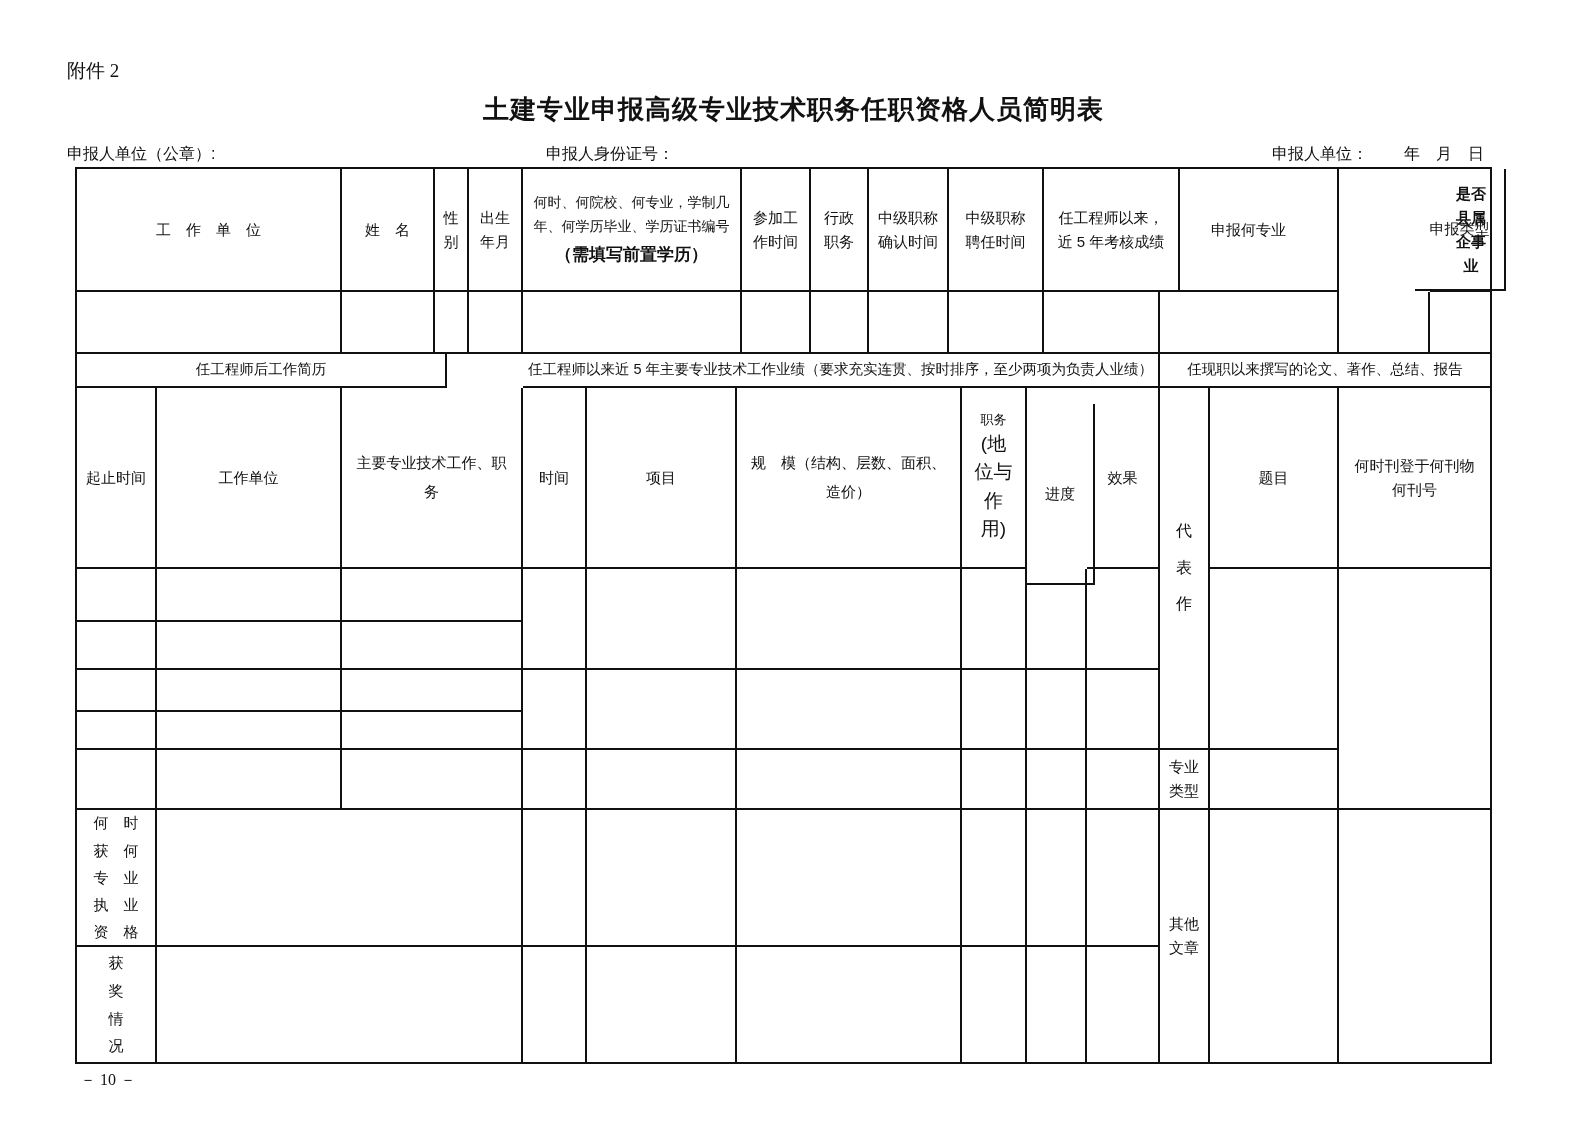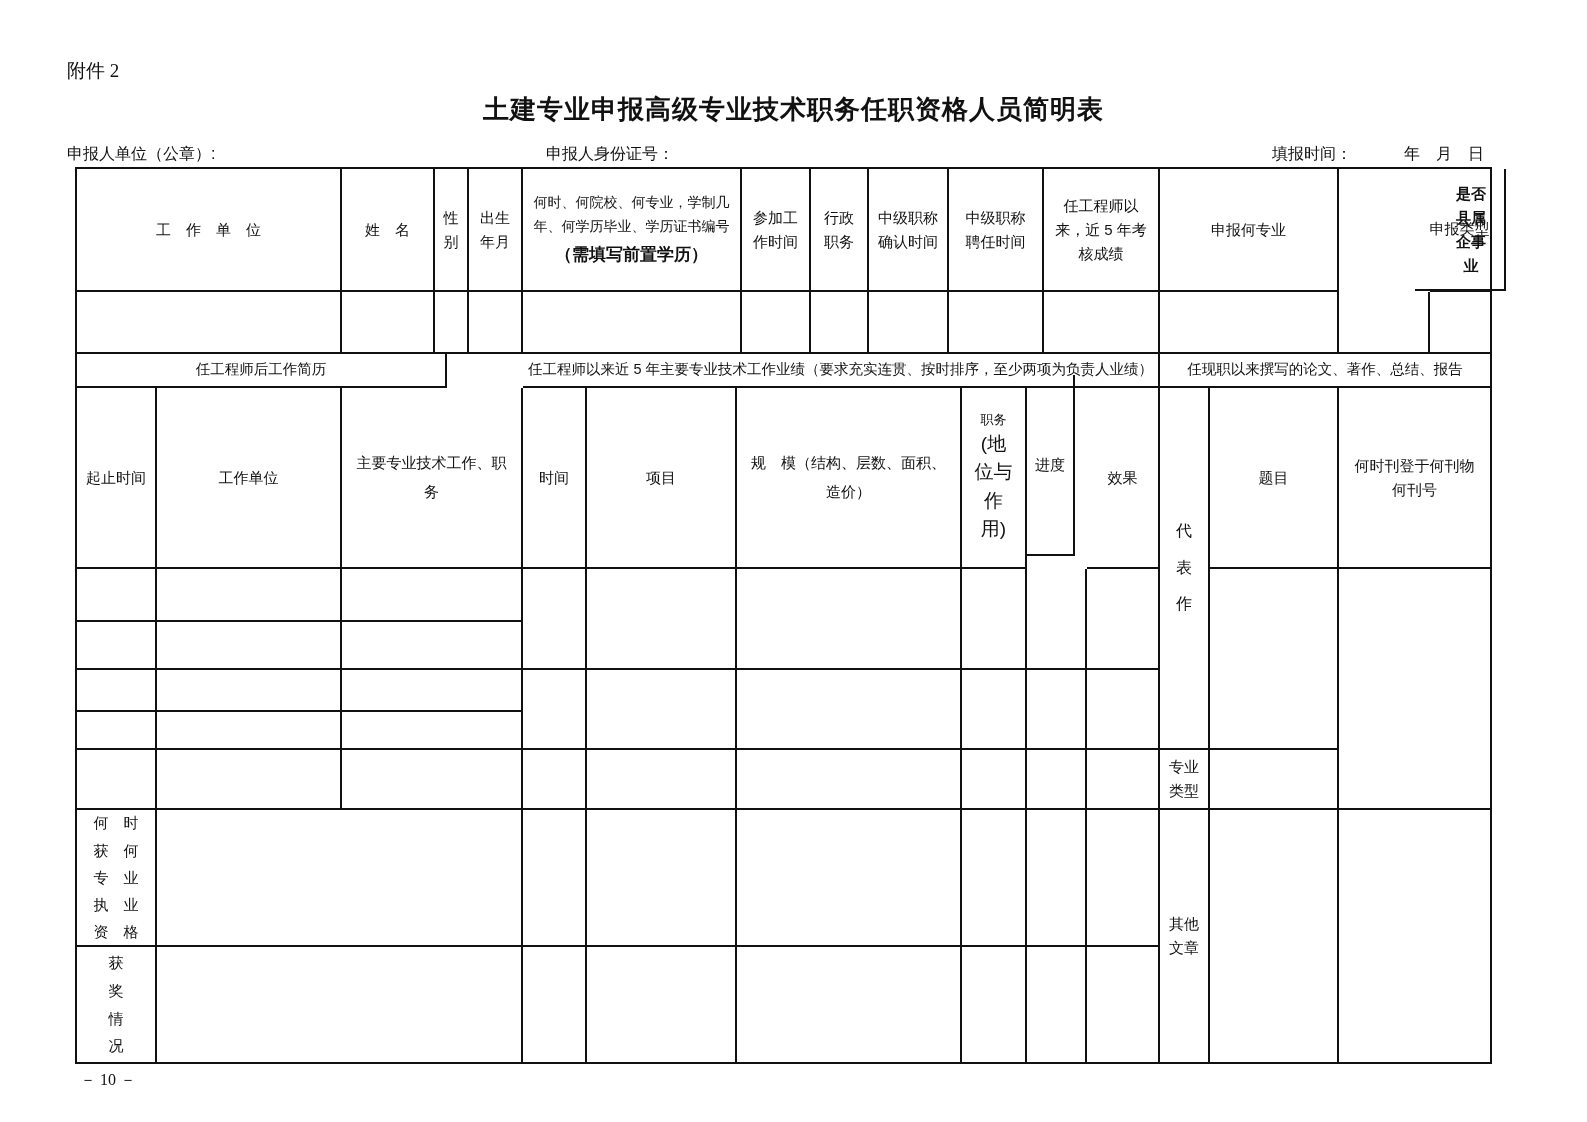--- a/index.html
+++ b/index.html
@@ -28,21 +28,21 @@
 <body>
 
 <div id="doc">
 
   <div class="abs serif" style="left:67px;top:58px;font-size:19px;">附件 2</div>
 
   <div class="abs" id="page-title">土建专业申报高级专业技术职务任职资格人员简明表</div>
 
   <div class="abs toplabel" style="left:67px;top:144px;">申报人单位（公章）:</div>
   <div class="abs toplabel" style="left:546px;top:144px;">申报人身份证号：</div>
-  <div class="abs toplabel" style="left:1272px;top:144px;">填报时间：</div>
+  <div class="abs toplabel" style="left:1272px;top:144px;">申报人单位：</div>
   <div class="abs toplabel" style="left:1404px;top:144px;">年　月　日</div>
 
   <div class="abs" id="table">
 
     <div class="cell" style="left:0;top:0;width:265px;height:123px;">工　作　单　位</div>
     <div class="cell" style="left:265px;top:0;width:93px;height:123px;">姓　名</div>
     <div class="cell" style="left:358px;top:0;width:34px;height:123px;">性
 别</div>
     <div class="cell" style="left:392px;top:0;width:54px;height:123px;">出生
 年月</div>
@@ -51,21 +51,21 @@
       <span class="edu-note">（需填写前置学历）</span>
     </div>
     <div class="cell" style="left:665px;top:0;width:69px;height:123px;">参加工
 作时间</div>
     <div class="cell" style="left:734px;top:0;width:58px;height:123px;">行政
 职务</div>
     <div class="cell" style="left:792px;top:0;width:80px;height:123px;">中级职称
 确认时间</div>
     <div class="cell" style="left:872px;top:0;width:95px;height:123px;">中级职称
 聘任时间</div>
-    <div class="cell" style="left:967px;top:0;width:116px;height:123px;padding:9px 8px;">任工程师以来，近 5 年考核成绩</div>
+    <div class="cell" style="left:967px;top:0;width:136px;height:123px;padding:9px 8px;">任工程师以来，近 5 年考核成绩</div>
     <div class="cell" style="left:1083px;top:0;width:179px;height:123px;">申报何专业</div>
     <div class="cell" style="left:1338px;top:0;width:91px;height:122px;">申报类型</div>
     <div class="cell bold" style="left:1353px;top:0;width:62px;height:123px;">是否县属
 企事业</div>
 
     <div class="cell sec" style="left:0;top:185px;width:370px;height:34px;">任工程师后工作简历</div>
     <div class="cell sec" style="left:446px;top:185px;width:637px;height:34px;">任工程师以来近 5 年主要专业技术工作业绩（要求充实连贯、按时排序，至少两项为负责人业绩）</div>
     <div class="cell sec" style="left:1083px;top:185px;width:332px;height:34px;">任现职以来撰写的论文、著作、总结、报告</div>
 
     <div class="cell" style="left:0;top:219px;width:80px;height:181px;">起止时间</div>
@@ -74,21 +74,21 @@
     <div class="cell" style="left:446px;top:219px;width:64px;height:181px;">时间</div>
     <div class="cell" style="left:510px;top:219px;width:150px;height:181px;">项目</div>
     <div class="cell wide-lh" style="left:660px;top:219px;width:225px;height:181px;padding:0 14px;">规　模（结构、层数、面积、造价）</div>
     <div class="cell" style="left:885px;top:219px;width:65px;height:181px;">
       <span class="duty-small">职务</span>
       <span class="duty-big">(地
 位与
 作
 用)</span>
     </div>
-    <div class="cell" style="left:950px;top:206px;width:48px;height:181px;">进度</div>
+    <div class="cell" style="left:950px;top:235px;width:68px;height:181px;">进度</div>
     <div class="cell" style="left:1010px;top:219px;width:73px;height:181px;">效果</div>
     <div class="cell rep" style="left:1083px;top:219px;width:50px;height:362px;">代
 表
 作</div>
     <div class="cell" style="left:1133px;top:219px;width:129px;height:181px;">题目</div>
     <div class="cell" style="left:1262px;top:219px;width:153px;height:181px;">何时刊登于何刊物
 何刊号</div>
 
     <div class="cell" style="left:1083px;top:581px;width:50px;height:60px;">专业
 类型</div>

